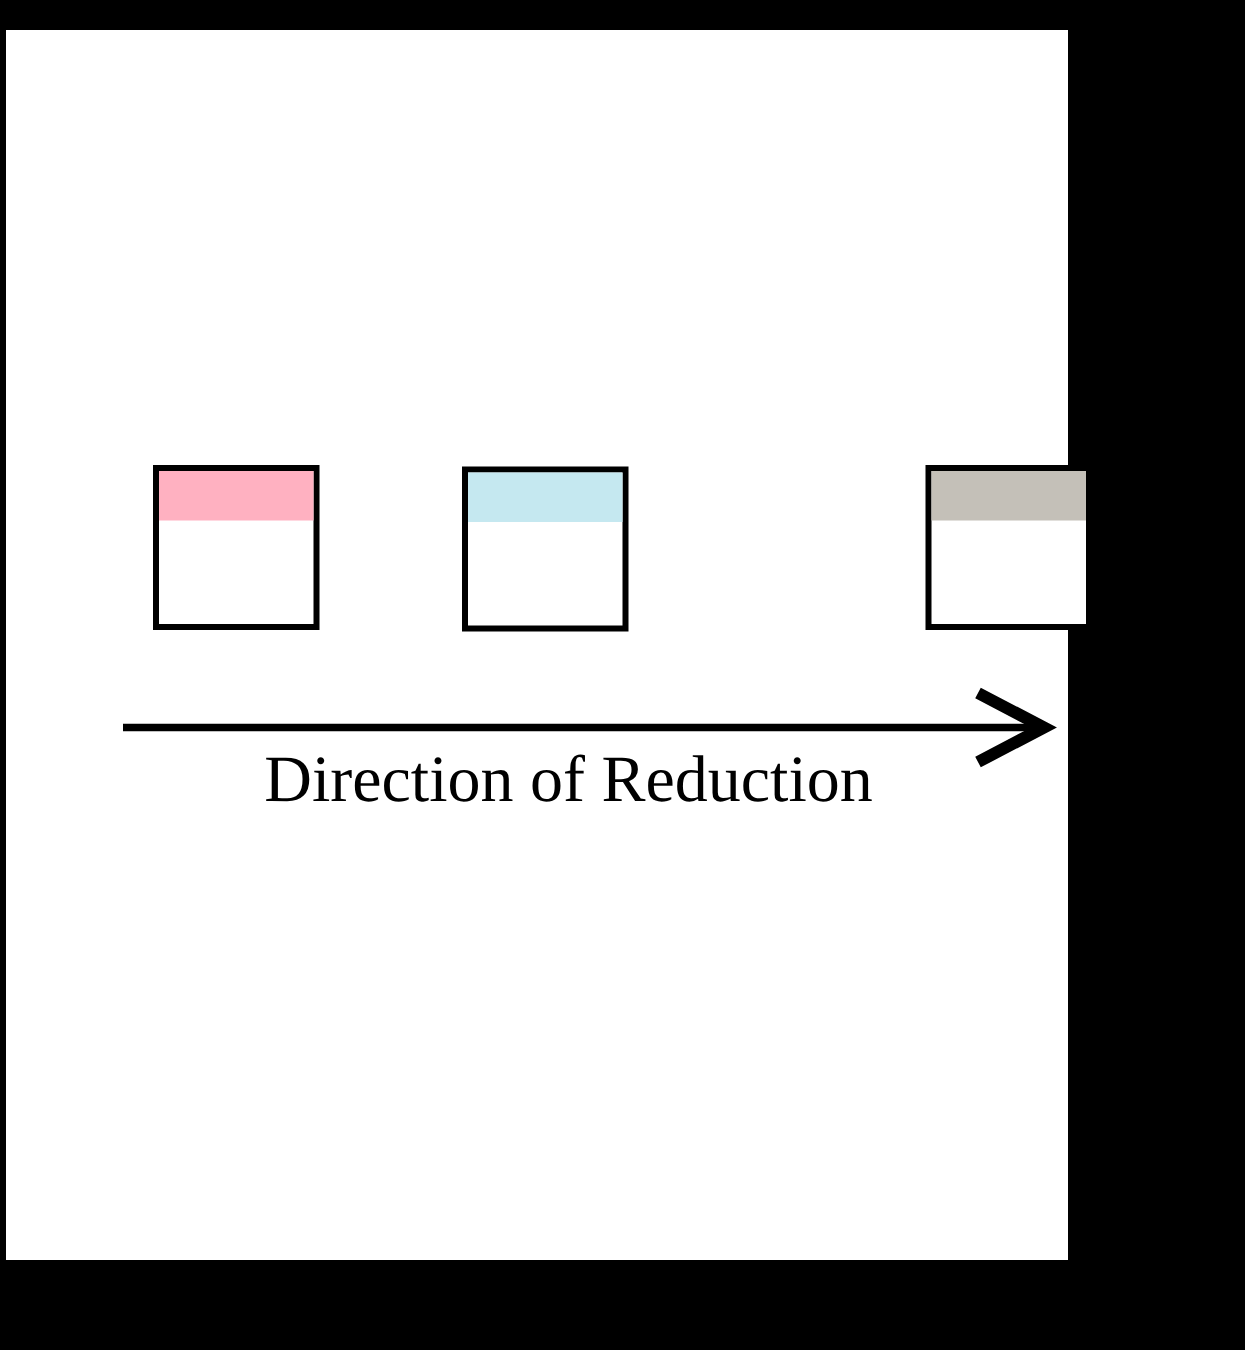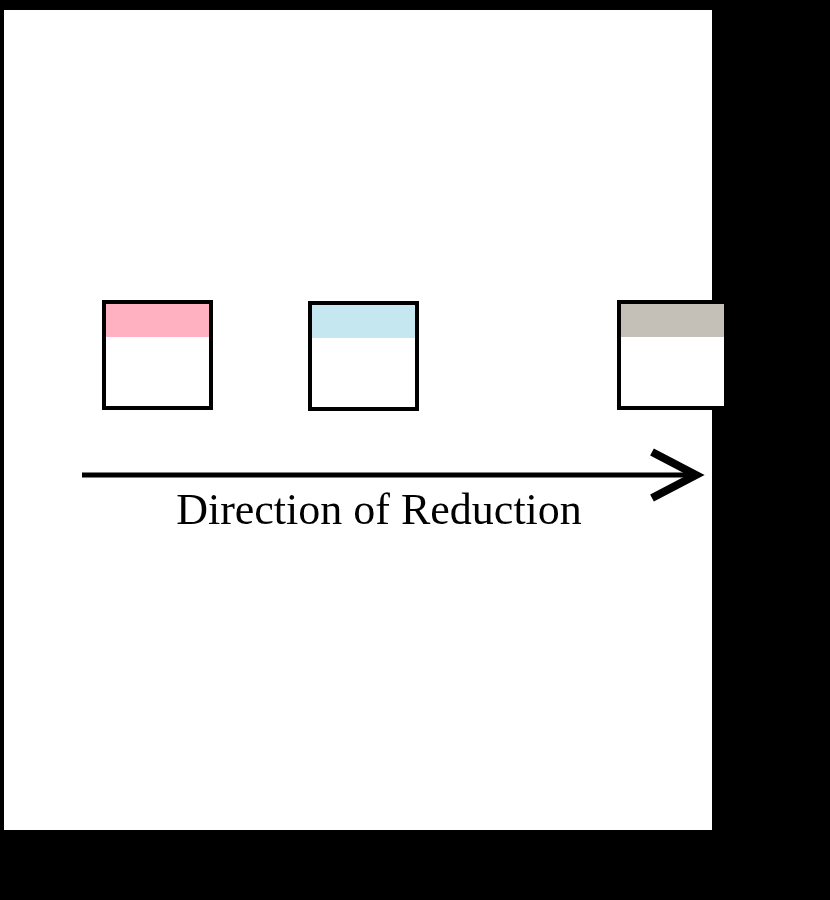--- a/index.html
+++ b/index.html
@@ -11,21 +11,21 @@
     position: relative;
     width: 830px;
     height: 900px;
     background: #000000; 
     overflow: hidden;
     font-family: "Liberation Serif", serif;
   }
   .paper {
     position: absolute;
     left: 4px;
-    top: 10px;
+    top: 20px;
     width: 708px;
     height: 820px;
     background: #ffffff;
   }
   .stage-box {
     position: absolute;
     width: 103px;   
     height: 102px;  
     border: 4px solid #000000;
     background: #ffffff;

